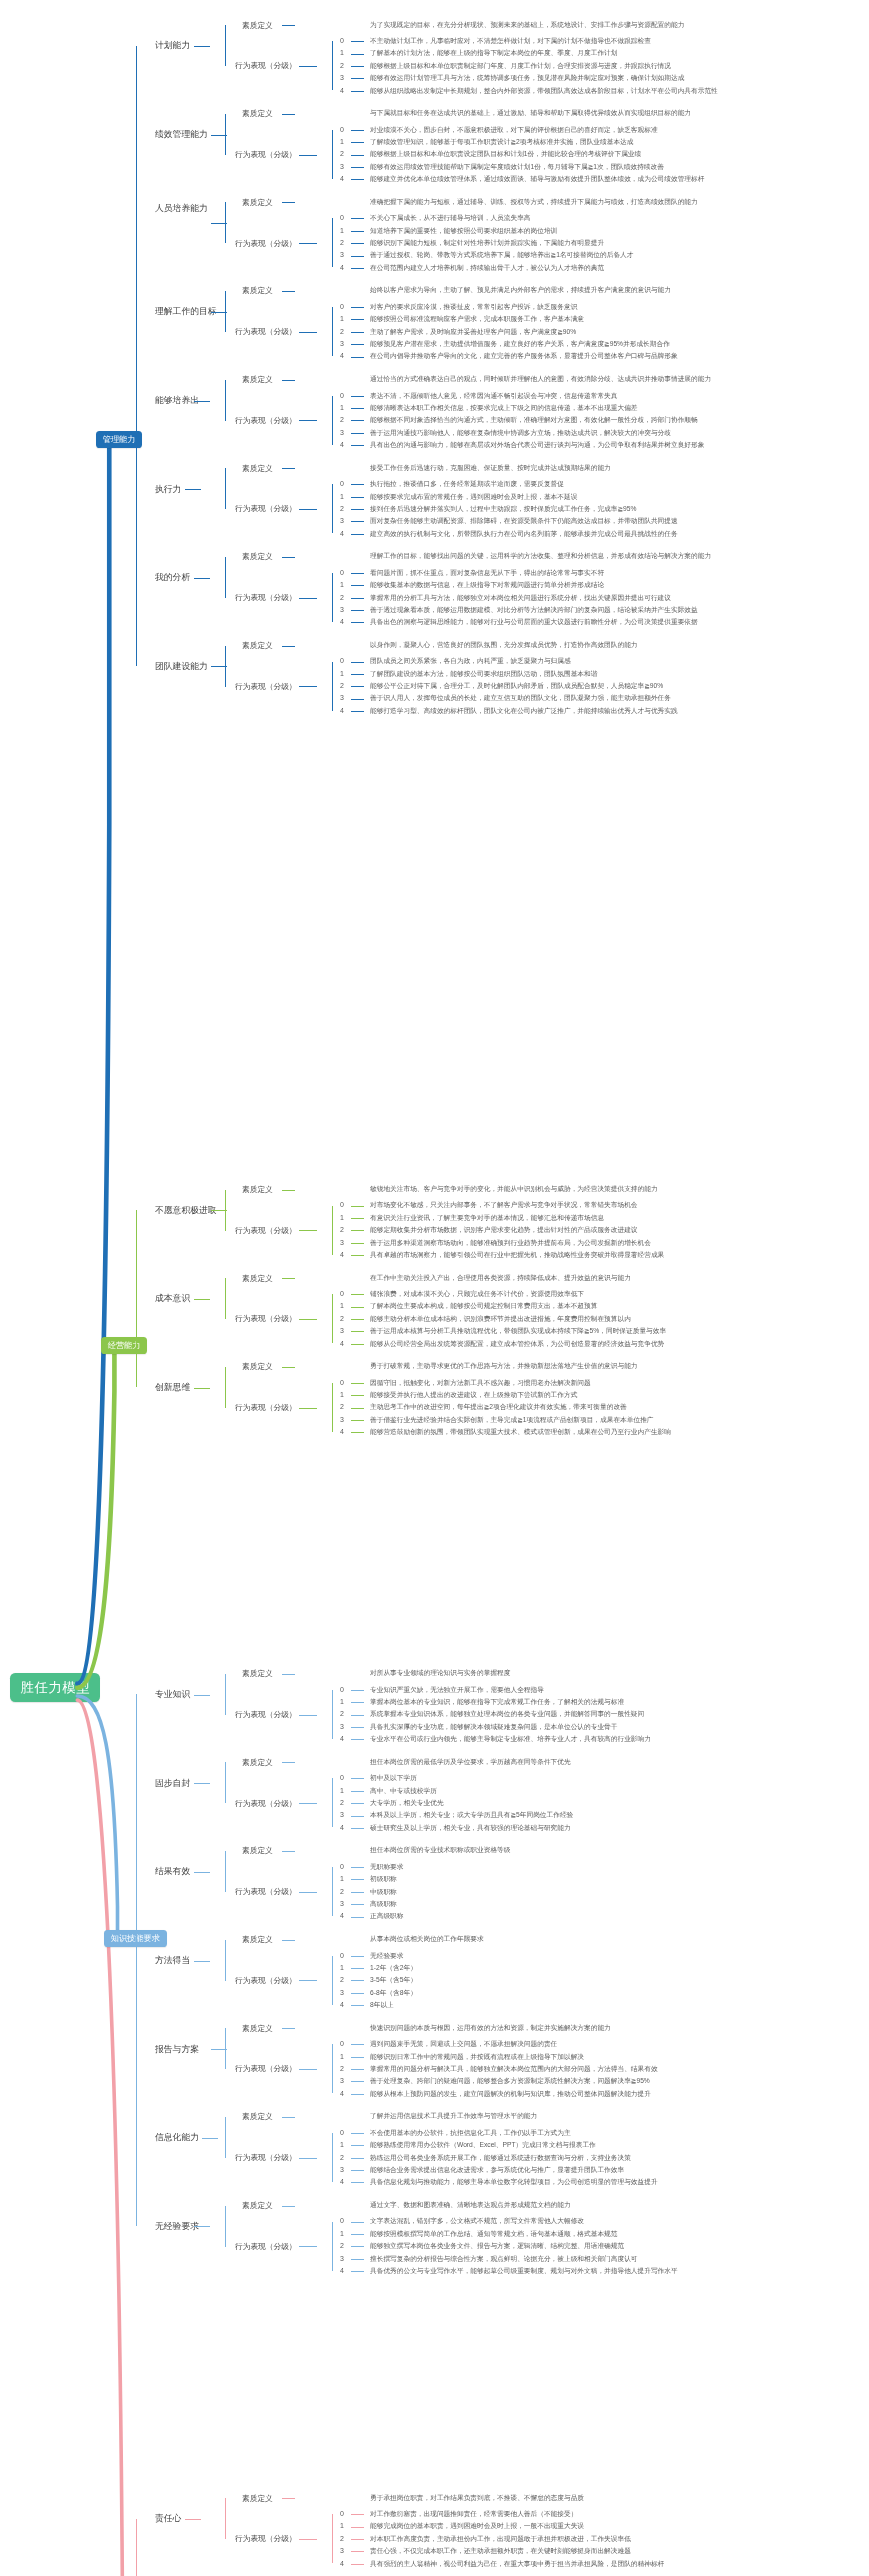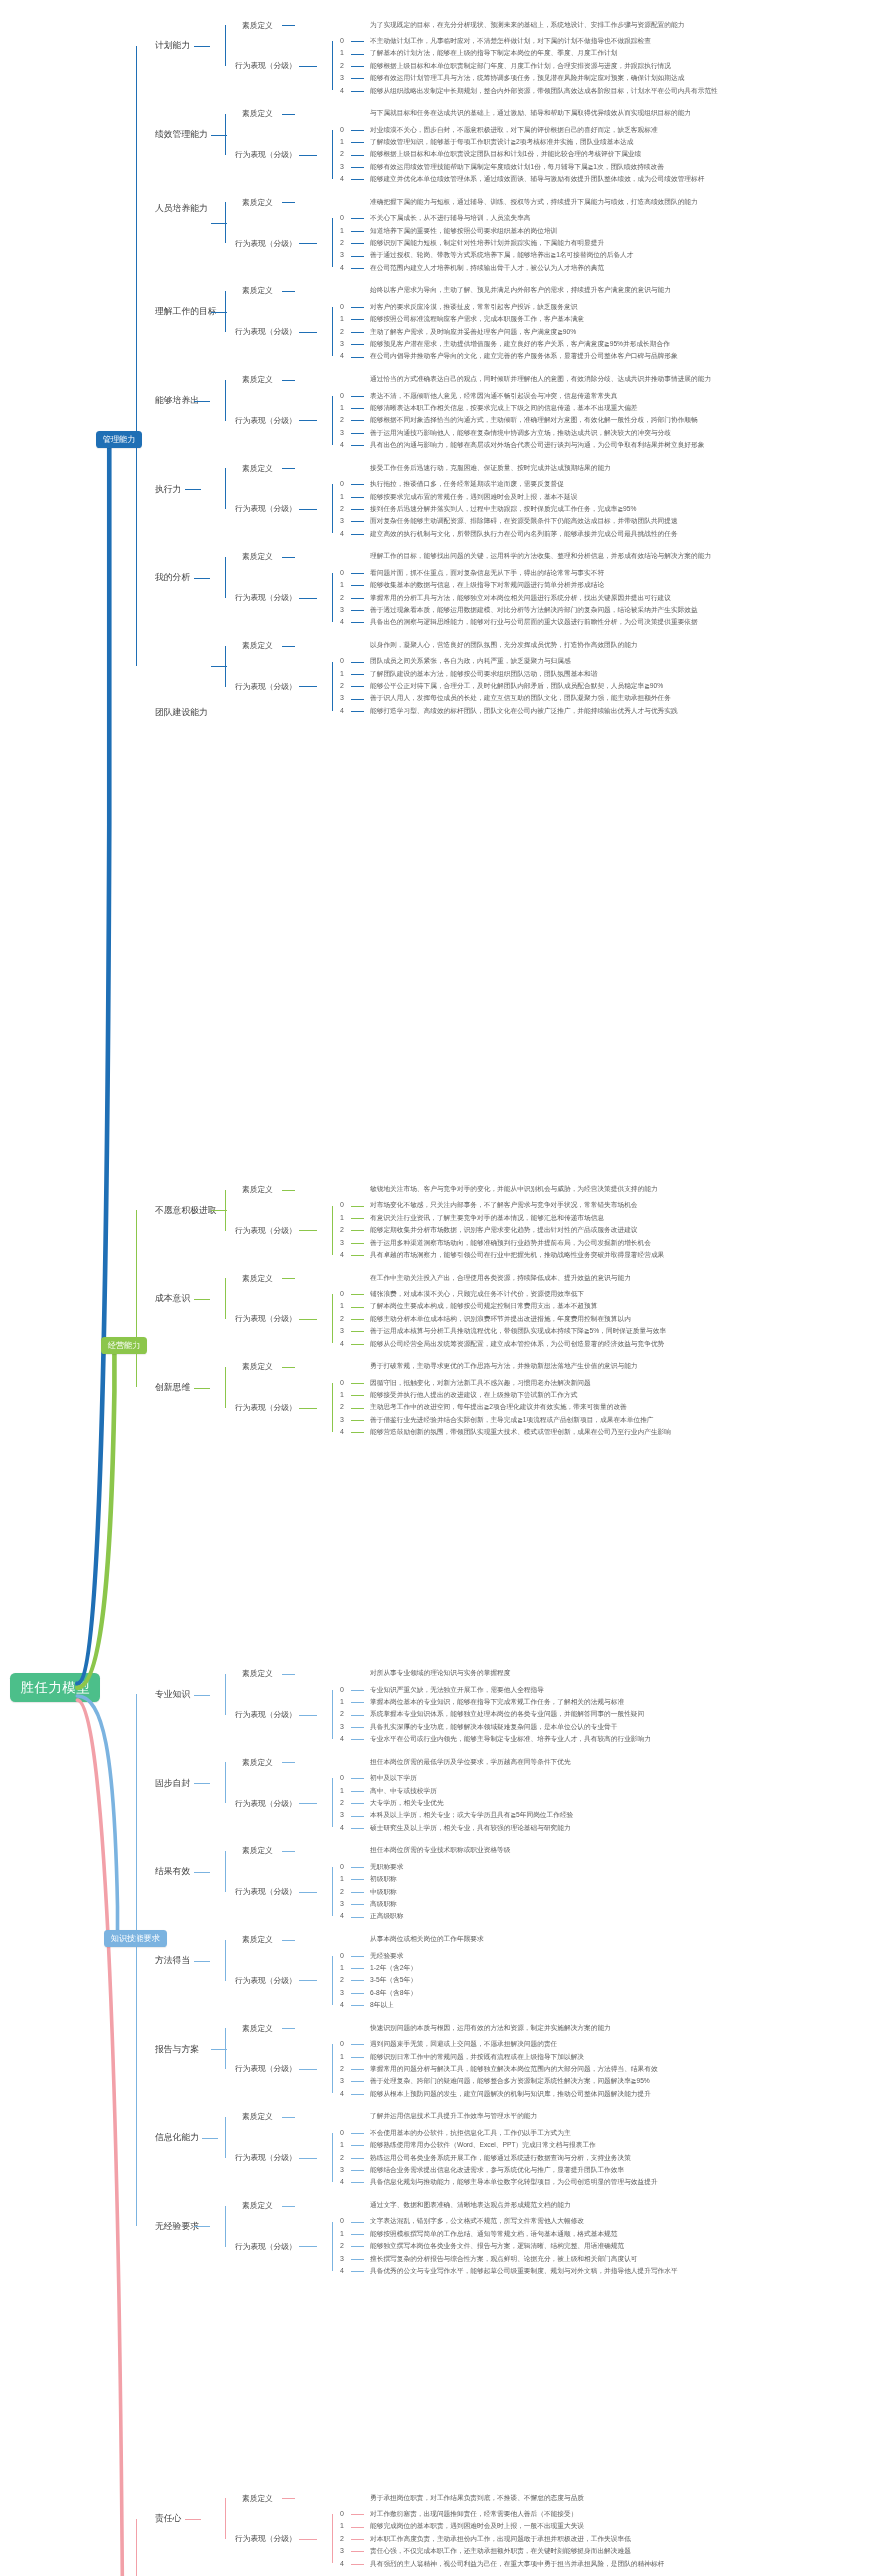--- a/index.html
+++ b/index.html
@@ -247,21 +247,21 @@
       <div class="node lvl3" style="left:340px;top:694px;">3</div>
       <div class="dash " style="left:351px;top:699px;"></div>
       <div class="node leaf" style="left:370px;top:694px;width:479px;">善于识人用人，发挥每位成员的长处，建立互信互助的团队文化，团队凝聚力强，能主动承担额外任务</div>
       <div class="node lvl3" style="left:340px;top:707px;">4</div>
       <div class="dash " style="left:351px;top:711px;"></div>
       <div class="node leaf" style="left:370px;top:707px;width:479px;">能够打造学习型、高绩效的标杆团队，团队文化在公司内被广泛推广，并能持续输出优秀人才与优秀实践</div>
       <div class="brace " style="left:332px;top:662px;height:49px;"></div>
       <div class="node lvl2" style="left:235px;top:682px;">行为表现（分级）</div>
       <div class="dash " style="left:299px;top:686px;width:17.5px;"></div>
       <div class="brace " style="left:225px;top:646px;height:41px;"></div>
-      <div class="node lvl1" style="left:155px;top:661px;margin-top:46px;">团队建设能力</div>
+      <div class="node lvl1" style="left:155px;top:661px;">团队建设能力</div>
       <div class="dash " style="left:211px;top:666px;width:15.5px;"></div>
       <div class="vline " style="left:136px;top:46px;height:620px;"></div>
       <div class="node lvl2" style="left:242px;top:1185px;">素质定义</div>
       <div class="dash g" style="left:282px;top:1190px;"></div>
       <div class="node leaf" style="left:370px;top:1185px;width:479px;">敏锐地关注市场、客户与竞争对手的变化，并能从中识别机会与威胁，为经营决策提供支持的能力</div>
       <div class="node lvl3" style="left:340px;top:1201px;">0</div>
       <div class="dash g" style="left:351px;top:1206px;"></div>
       <div class="node leaf" style="left:370px;top:1201px;width:479px;">对市场变化不敏感，只关注内部事务，不了解客户需求与竞争对手状况，常常错失市场机会</div>
       <div class="node lvl3" style="left:340px;top:1214px;">1</div>
       <div class="dash g" style="left:351px;top:1218px;"></div>

